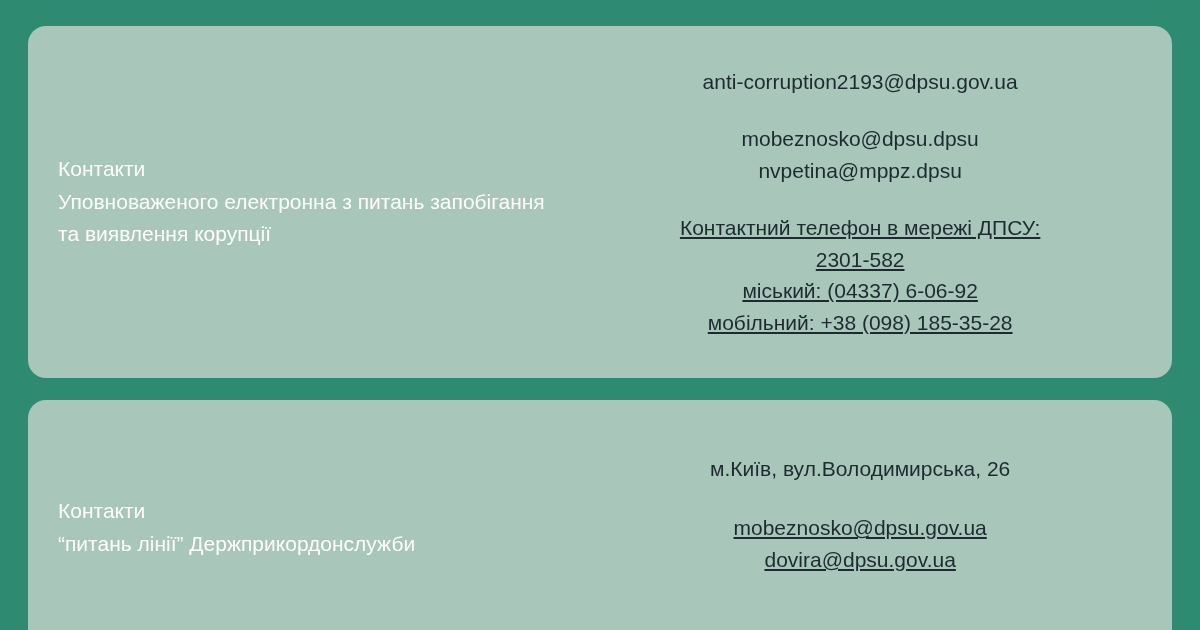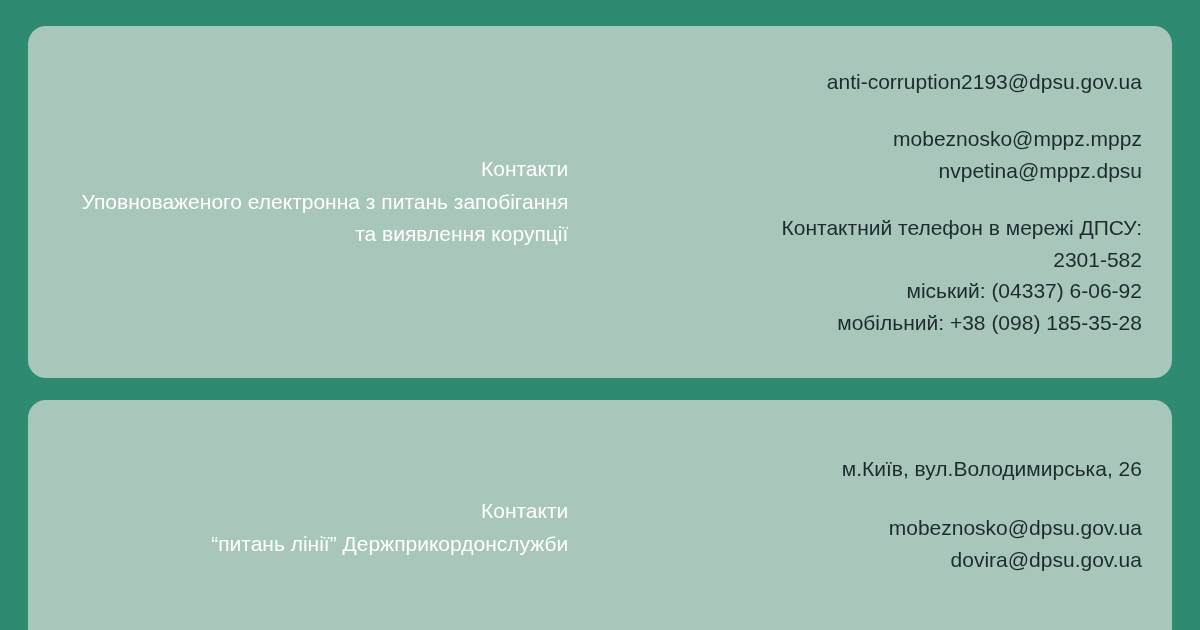--- a/index.html
+++ b/index.html
@@ -34,21 +34,21 @@
   }
   .card-gap {
     height: 22px;
   }
   .card-2 {
     height: 256px;
     padding: 10px 30px;
   }
   .col-left {
     width: 48%;
-    text-align: right;
+    text-align: left;
     color: #ffffff;
     font-size: 21px;
     line-height: 1.55;
     padding-right: 10px;
     box-sizing: border-box;
   }
   .col-left .small-title {
     display: block;
   }
   .col-left .main-line {
@@ -60,24 +60,24 @@
     color: #1d2b30;
     font-size: 21px;
     line-height: 1.5;
     box-sizing: border-box;
   }
   .blk {
     margin: 0 0 26px 0;
   }
   .blk:last-child {
     margin-bottom: 0;
+    text-decoration: underline;
   }
   .blk div {
     white-space: nowrap;
-    text-align: right;
   }
   .card-2 .col-right .blk {
     margin-bottom: 28px;
   }
   .card-2 .col-left {
     font-size: 21px;
   }
 </style>
 </head>
 <body>
@@ -88,21 +88,21 @@
     <div class="col-left">
       <span class="small-title">Контакти</span>
       <span class="main-line">Уповноваженого електронна з питань запобігання</span>
       <span class="main-line">та виявлення корупції</span>
     </div>
     <div class="col-right">
       <div class="blk">
         <div>anti-corruption2193@dpsu.gov.ua</div>
       </div>
       <div class="blk">
-        <div>mobeznosko@mppz.mppz</div>
+        <div>mobeznosko@dpsu.dpsu</div>
         <div>nvpetina@mppz.dpsu</div>
       </div>
       <div class="blk">
         <div>Контактний телефон в мережі ДПСУ:</div>
         <div>2301-582</div>
         <div>міський: (04337) 6-06-92</div>
         <div>мобільний: +38 (098) 185-35-28</div>
       </div>
     </div>
   </div>

